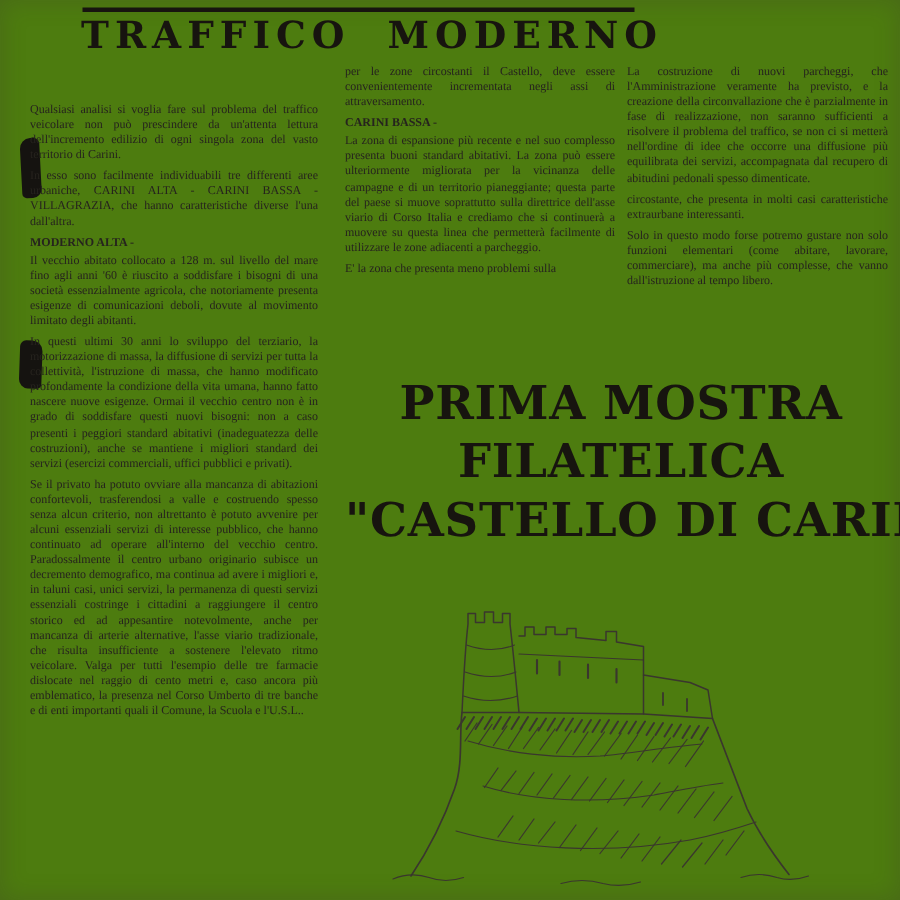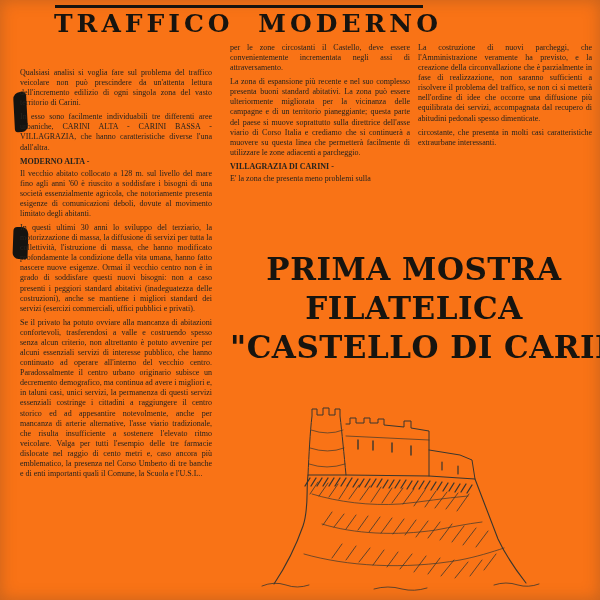--- a/index.html
+++ b/index.html
@@ -4,21 +4,21 @@
 <style>
   html, body { margin: 0; padding: 0; }
   body {
     width: 600px; height: 600px;
     background: #d9d7d2;
     font-family: "Liberation Serif", serif;
   }
   .page {
     position: relative;
     width: 600px; height: 600px;
-    background: #f97316;
+    background: #4d7c0f;
     overflow: hidden;
     color: #211f1c;
     box-shadow: inset 0 0 16px rgba(60,55,45,.28);
   }
   .scan-mark { position: absolute; background: #151310; }
   .mark1 { left: 14px; top: 92px;  width: 13px; height: 40px; border-radius: 7px 4px 6px 3px; transform: rotate(-3deg); }
   .mark2 { left: 13px; top: 227px; width: 15px; height: 32px; border-radius: 4px 7px 3px 6px; transform: rotate(2deg); }
 
   .rule {
     position: absolute; left: 55px; top: 5px;
@@ -70,28 +70,29 @@
     <p>Qualsiasi analisi si voglia fare sul problema del traffico veicolare non può prescindere da un'attenta lettura dell'incremento edilizio di ogni singola zona del vasto territorio di Carini.</p>
     <p>In esso sono facilmente individuabili tre differenti aree urbaniche, CARINI ALTA - CARINI BASSA - VILLAGRAZIA, che hanno caratteristiche diverse l'una dall'altra.</p>
     <p class="subhead">MODERNO ALTA -</p>
     <p>Il vecchio abitato collocato a 128 m. sul livello del mare fino agli anni '60 è riuscito a soddisfare i bisogni di una società essenzialmente agricola, che notoriamente presenta esigenze di comunicazioni deboli, dovute al movimento limitato degli abitanti.</p>
     <p>In questi ultimi 30 anni lo sviluppo del terziario, la motorizzazione di massa, la diffusione di servizi per tutta la collettività, l'istruzione di massa, che hanno modificato profondamente la condizione della vita umana, hanno fatto nascere nuove esigenze. Ormai il vecchio centro non è in grado di soddisfare questi nuovi bisogni: non a caso presenti i peggiori standard abitativi (inadeguatezza delle costruzioni), anche se mantiene i migliori standard dei servizi (esercizi commerciali, uffici pubblici e privati).</p>
     <p>Se il privato ha potuto ovviare alla mancanza di abitazioni confortevoli, trasferendosi a valle e costruendo spesso senza alcun criterio, non altrettanto è potuto avvenire per alcuni essenziali servizi di interesse pubblico, che hanno continuato ad operare all'interno del vecchio centro. Paradossalmente il centro urbano originario subisce un decremento demografico, ma continua ad avere i migliori e, in taluni casi, unici servizi, la permanenza di questi servizi essenziali costringe i cittadini a raggiungere il centro storico ed ad appesantire notevolmente, anche per mancanza di arterie alternative, l'asse viario tradizionale, che risulta insufficiente a sostenere l'elevato ritmo veicolare. Valga per tutti l'esempio delle tre farmacie dislocate nel raggio di cento metri e, caso ancora più emblematico, la presenza nel Corso Umberto di tre banche e di enti importanti quali il Comune, la Scuola e l'U.S.L..</p>
   </div>
 
   <div class="col col2">
     <p>per le zone circostanti il Castello, deve essere convenientemente incrementata negli assi di attraversamento.</p>
+    <p class="subhead">CARINI BASSA -</p>
     <p>La zona di espansione più recente e nel suo complesso presenta buoni standard abitativi. La zona può essere ulteriormente migliorata per la vicinanza delle campagne e di un territorio pianeggiante; questa parte del paese si muove soprattutto sulla direttrice dell'asse viario di Corso Italia e crediamo che si continuerà a muovere su questa linea che permetterà facilmente di utilizzare le zone adiacenti a parcheggio.</p>
-    <p class="subhead">VILLAGRAZIA DI CARINI -</p>
     <p>E' la zona che presenta meno problemi sulla</p>
   </div>
 
   <div class="col col3">
     <p>La costruzione di nuovi parcheggi, che l'Amministrazione veramente ha previsto, e la creazione della circonvallazione che è parzialmente in fase di realizzazione, non saranno sufficienti a risolvere il problema del traffico, se non ci si metterà nell'ordine di idee che occorre una diffusione più equilibrata dei servizi, accompagnata dal recupero di abitudini pedonali spesso dimenticate.</p>
     <p>circostante, che presenta in molti casi caratteristiche extraurbane interessanti.</p>
+    <p>Solo in questo modo forse potremo gustare non solo funzioni elementari (come abitare, lavorare, commerciare), ma anche più complesse, che vanno dall'istruzione al tempo libero.</p>
   </div>
 
   <div class="exhibition">
     <div>PRIMA MOSTRA</div>
     <div>FILATELICA</div>
     <div>"CASTELLO DI CARINI"</div>
   </div>
 
   <figure class="castle">
     <svg viewBox="0 0 312 218" width="312" height="218">

